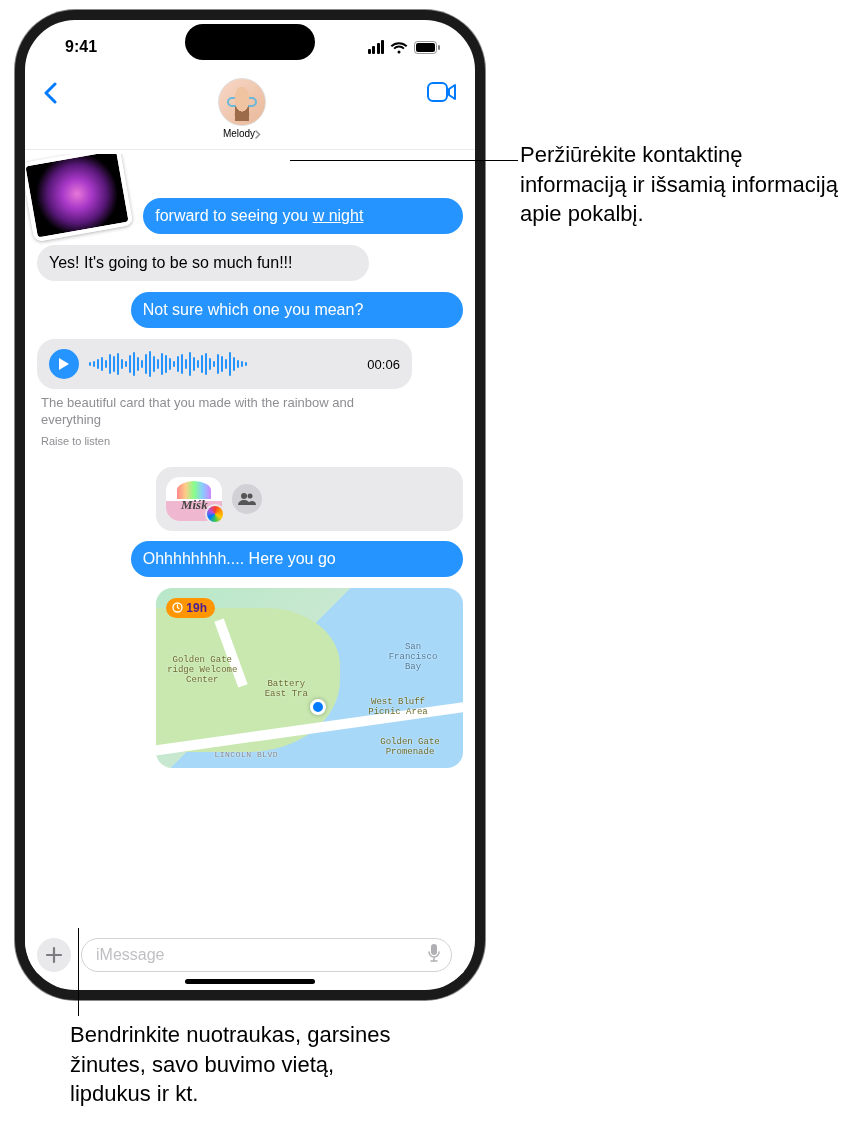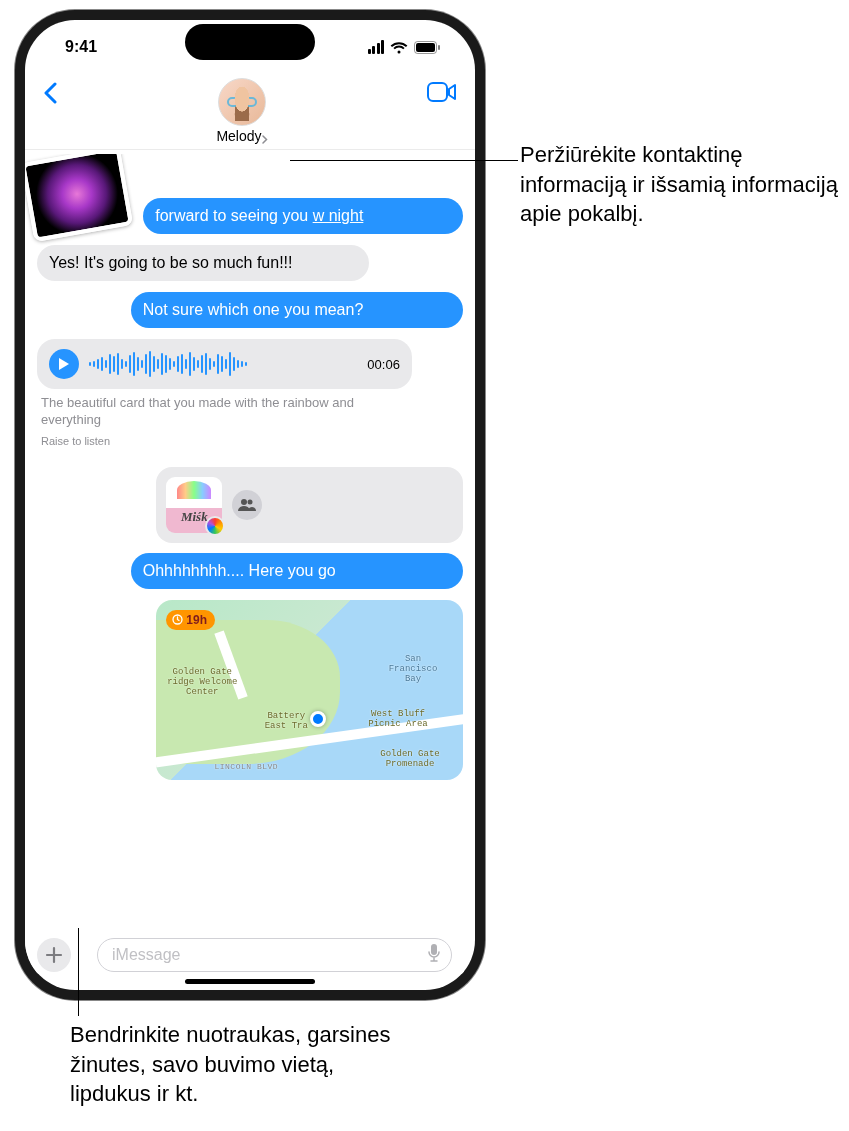--- a/index.html
+++ b/index.html
@@ -77,21 +77,21 @@
   }
   .avatar::after{
     content:""; position:absolute; inset:8px 10px 4px;
     background: radial-gradient(ellipse at 50% 35%, #f0c4a0 40%, transparent 41%),
                 radial-gradient(ellipse at 50% 80%, #9b6b4a 40%, transparent 41%);
   }
   .avatar-glasses{
     position:absolute; top:18px; left:8px; right:8px; height:10px;
     border:2px solid #6bb8d8; border-radius:6px;
   }
-  .contact-name-row { display:flex; align-items:flex-end; justify-content:center; gap:0; font-size:14px; color:#000; }
+  .contact-name-row { display:flex; align-items:flex-end; justify-content:center; gap:0; font-size:10px; color:#000; }
   .nav-video { color:#007aff; padding-top:4px; }
 
   .conversation {
     position: absolute; top: 134px; bottom: 76px; left:0; right:0;
     overflow: hidden; padding: 6px 12px;
   }
   .bubble {
     max-width: 78%; padding: 8px 12px; border-radius: 18px;
     font-size: 16px; line-height: 1.25; margin-bottom: 11px;
     position: relative;
@@ -121,21 +121,21 @@
   .waveform span { width:2px; background:#2694ff; border-radius:1px; }
   .audio-time { font-size:13px; color:#000000; }
   .audio-transcript { font-size:13px; color:#8e8e93; padding: 6px 4px 2px; max-width:88%; line-height:1.3; }
   .raise-listen { font-size:11px; color:#8e8e93; padding: 4px 4px 10px; font-weight:500; }
 
   .link-card {
     background:#e9e9eb; border-radius:16px; padding:10px;
     display:flex; align-items:center; gap:10px; margin-left:auto; max-width:72%;
   }
   .link-thumb {
-    width:56px; height:56px; border-radius:9px; background:#fff;
+    width:56px; height:44px; border-radius:14px; background:#fff;
     display:flex; align-items:center; justify-content:center;
     font-family: cursive; font-size:14px; position:relative; flex-shrink:0;
     background: linear-gradient(180deg,#fff 55%, #f0b8d0 55%, #f0b8d0 100%);
   }
   .link-thumb::before{
     content:""; position:absolute; top:4px; left:50%; transform:translateX(-50%);
     width:34px; height:18px; border-radius:50% 50% 0 0;
     background: linear-gradient(90deg,#f88,#fc8,#8f8,#8cf,#c8f);
   }
   .link-thumb-badge{
@@ -156,38 +156,38 @@
     margin-left:auto; width: 72%; height: 180px; border-radius:16px;
     background: linear-gradient(135deg, #b8e8c8 0%, #c8e8d0 40%, #a8d8f8 40%, #a8d8f8 100%);
     position:relative; overflow:hidden;
   }
   .map-park { position:absolute; left:0; top:20px; width:60%; height:80%;
     background:#c8e8b0; border-radius: 0 40% 50% 0; }
   .map-road { position:absolute; height:10px; background:#fff; }
   .map-road.r1{ width:140%; top:130px; left:-20px; transform:rotate(-8deg);}
   .map-road.r2{ width:70px; top:60px; left:40px; transform:rotate(70deg);}
   .map-label { position:absolute; font-size:9px; color:#6b6b2b; font-weight:500; text-align:center; line-height:1.1; text-shadow:0 0 2px #fff;font-family:Liberation Mono, monospace;}
-  .map-label.l1{ left:6px; top:68px; width:80px;} .map-label.l2{ left:100px; top:112px; width:60px;text-align:center;}
+  .map-label.l1{ left:6px; top:68px; width:80px;} .map-label.l2{ left:100px; top:92px; width:60px;text-align:center;}
   .map-label.l3{ right:20px; top:55px; width:60px; color:#4a7a9a;}
   .map-label.l4{ right:30px; top:110px; width:70px;}
   .map-label.l5{ right:18px; bottom:10px; width:70px;}
   .map-label.l6{ left:50px; bottom:8px; width:80px; color:#888; font-size:8px; letter-spacing:0.5px;}
   .map-badge{
-    position:absolute; top:10px; left:10px; background:#ff9500; color:#7f1d1d;
+    position:absolute; top:10px; left:10px; background:#ff9500; color:#4c1d95;
     font-size:12px; font-weight:600; padding:3px 8px 3px 6px; border-radius:12px;
     display:flex; align-items:center; gap:3px;
   }
   .map-pin{
     position:absolute; left:50%; top:62%; width:16px; height:16px; border-radius:50%;
     background:#007aff; border:3px solid #fff; box-shadow:0 0 4px rgba(0,0,0,.3);
   }
 
   .input-bar {
     position:absolute; bottom:16px; left:0; right:11px; padding: 6px 12px 2px;
-    display:flex; align-items:center; gap:26px;
+    display:flex; align-items:center; gap:10px;
     background: linear-gradient(180deg, rgba(255,255,255,0.7), #fff 30%);
   }
   .plus-btn {
     width:34px; height:34px; border-radius:50%; background:#e9e9eb;
     display:flex; align-items:center; justify-content:center; color:#7c7c80; font-size:20px;
   }
   .text-input {
     flex:1; height:34px; border-radius:18px; border:1px solid #d1d1d6;
     display:flex; align-items:center; justify-content:space-between;
     padding: 0 10px 0 14px; color:#c0c0c4; font-size:16px;

